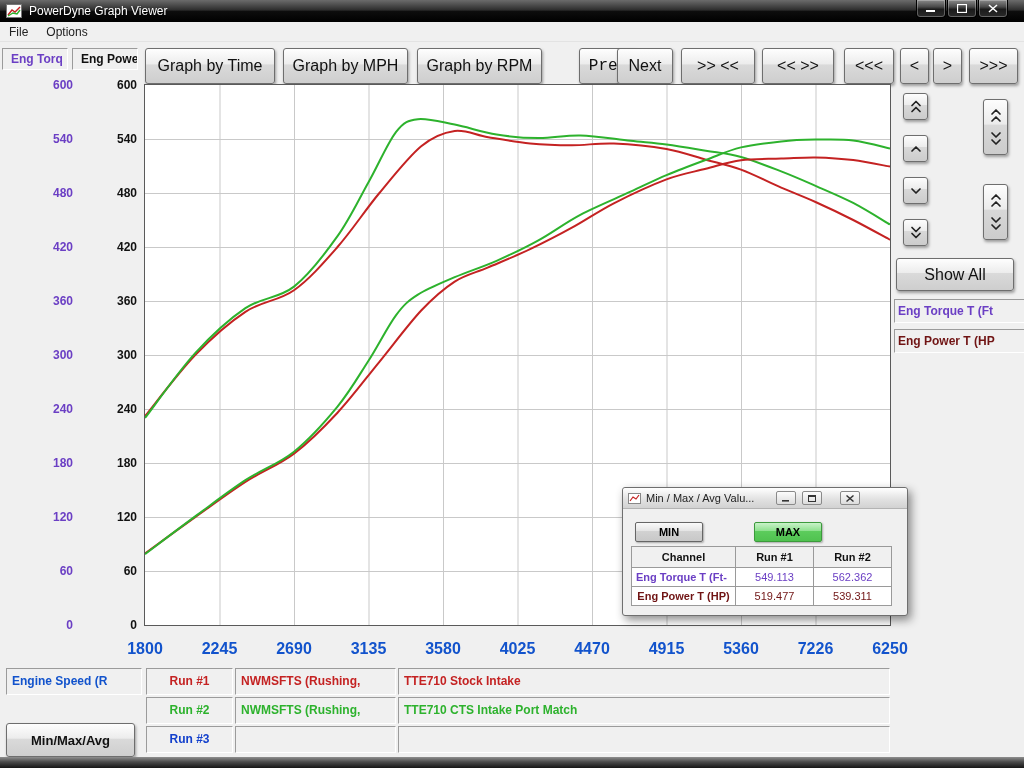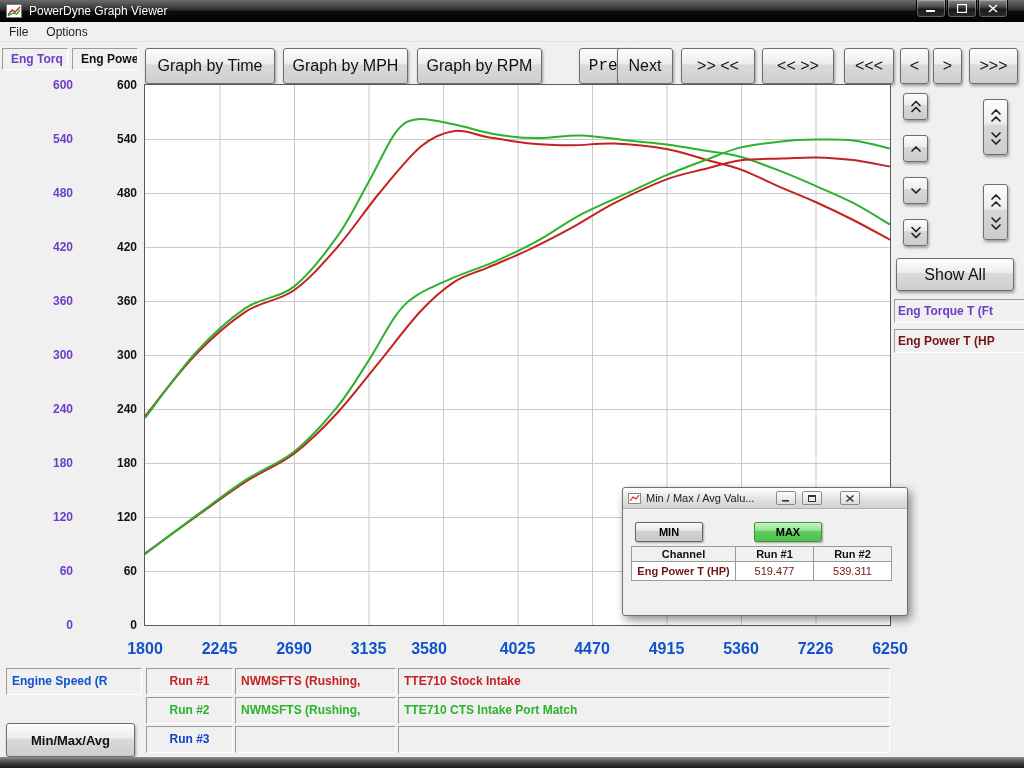--- a/index.html
+++ b/index.html
@@ -60,21 +60,21 @@
   .mmbtn{position:absolute;width:20px;height:14px;top:3px;padding:0;cursor:default;
     background:linear-gradient(#fcfcfc,#dcdcdc);border:1px solid #8a8a8a;border-radius:2px;
     display:flex;align-items:center;justify-content:center;}
   .mmsmall{position:absolute;height:20px;font-size:11px;font-weight:bold;padding:0;cursor:default;
     border:1px solid #666;border-radius:2px;box-shadow:1px 1px 2px rgba(0,0,0,.3);}
   .mmMIN{left:12px;top:34px;width:68px;background:linear-gradient(#fafafa,#e4e4e4 45%,#d2d2d2 46%,#c8c8c8);}
   .mmMAX{left:131px;top:34px;width:68px;border-color:#3c9a3c;
     background:linear-gradient(#c9f2c9,#8ce08c 45%,#5ccc5c 46%,#50c250);}
   .mmtable{position:absolute;left:8px;top:58px;border-collapse:collapse;font-size:11px;}
   .mmtable th,.mmtable td{border:1px solid #9a9a9a;box-sizing:border-box;padding:1px 4px;}
-  .mmtable th{background:#f0f0f0;font-weight:bold;height:15px;text-align:center;color:#111;margin-top:9px;}
+  .mmtable th{background:#f0f0f0;font-weight:bold;height:21px;text-align:center;color:#111;margin-top:9px;}
   .mmtable td{background:#fff;height:19px;}
   .mmtable td.val{text-align:center;}
   .mmtable .c0{width:104px;} .mmtable .c1{width:78px;} .mmtable .c2{width:78px;}
   
   .legend-cell{height:27px;padding:5px 5px;}
   .legend-run{text-align:center;padding:5px 0;}
   .bottom-strip{position:absolute;left:0;top:757px;width:1024px;height:11px;
     background:linear-gradient(#8f8f8f,#4a4a4a 45%,#161616);}
 </style>
 </head>
@@ -153,21 +153,21 @@
     <div class="ytick" style="left: 84px; width: 53px; top: 456px; color: rgb(17, 17, 17);">180</div>
     <div class="ytick" style="left: 84px; width: 53px; top: 510px; color: rgb(17, 17, 17);">120</div>
     <div class="ytick" style="left: 84px; width: 53px; top: 564px; color: rgb(17, 17, 17);">60</div>
     <div class="ytick" style="left: 84px; width: 53px; top: 618px; color: rgb(17, 17, 17);">0</div>
   </div>
 <div id="x-ticks">
     <div class="xtick" style="left: 108px; color: rgb(18, 83, 204);">1800</div>
     <div class="xtick" style="left: 182.5px; color: rgb(18, 83, 204);">2245</div>
     <div class="xtick" style="left: 257px; color: rgb(18, 83, 204);">2690</div>
     <div class="xtick" style="left: 331.5px; color: rgb(18, 83, 204);">3135</div>
-    <div class="xtick" style="left: 392px; color: rgb(18, 83, 204);">3580</div>
+    <div class="xtick" style="left: 406px; color: rgb(18, 83, 204);">3580</div>
     <div class="xtick" style="left: 480.5px; color: rgb(18, 83, 204);">4025</div>
     <div class="xtick" style="left: 555px; color: rgb(18, 83, 204);">4470</div>
     <div class="xtick" style="left: 629.5px; color: rgb(18, 83, 204);">4915</div>
     <div class="xtick" style="left: 704px; color: rgb(18, 83, 204);">5360</div>
     <div class="xtick" style="left: 778.5px; color: rgb(18, 83, 204);">7226</div>
     <div class="xtick" style="left: 853px; color: rgb(18, 83, 204);">6250</div>
   </div>
 
 <div class="plot">
   <svg id="plot-svg" viewBox="0 0 745 540" preserveAspectRatio="none">
@@ -270,20 +270,25 @@
   <table class="mmtable">
     <thead>
       <tr>
         <th class="c0">Channel</th>
         <th class="c1">Run #1</th>
         <th class="c2">Run #2</th>
       </tr>
     </thead>
     <tbody>
       <tr>
+        <td class="c0" style="font-weight: bold; color: rgb(107, 63, 196);">Eng Torque T (Ft-</td>
+        <td class="c1 val" style="color: rgb(107, 63, 196);">549.113</td>
+        <td class="c2 val" style="color: rgb(107, 63, 196);">562.362</td>
+      </tr>
+      <tr>
         <td class="c0" style="font-weight: bold; color: rgb(112, 20, 20); text-align: center;">Eng Power T (HP)</td>
         <td class="c1 val" style="color: rgb(112, 20, 20);">519.477</td>
         <td class="c2 val" style="color: rgb(112, 20, 20);">539.311</td>
       </tr>
     </tbody>
   </table>
 </div>
 
 <div class="sunken legend-cell" style="left: 6px; top: 668px; width: 136px; color: rgb(18, 83, 204);">Engine Speed (R</div>
 

